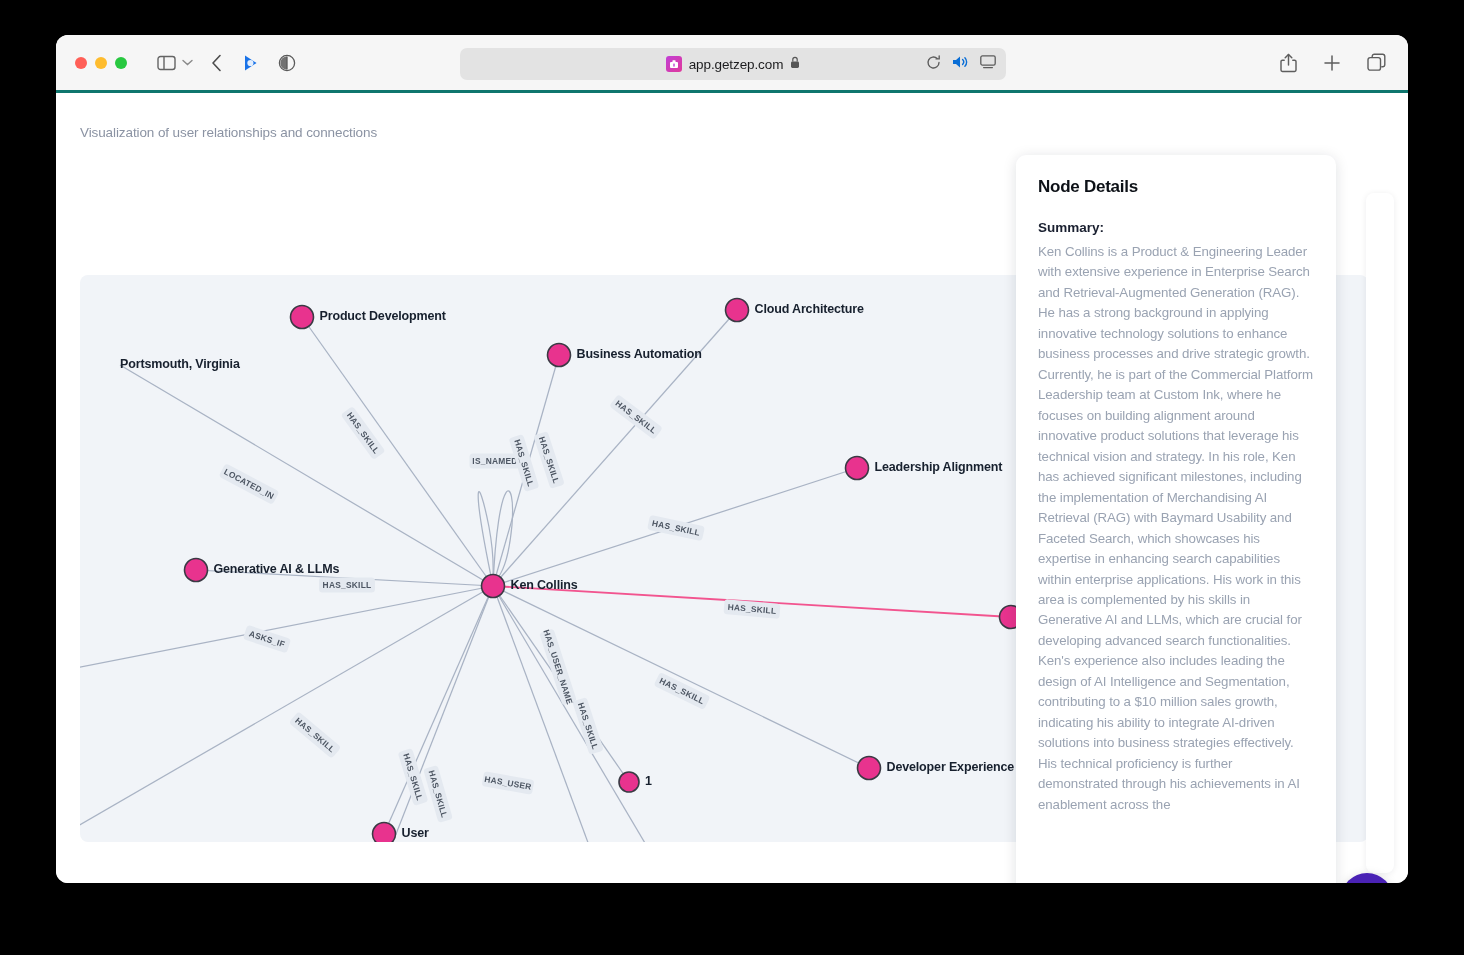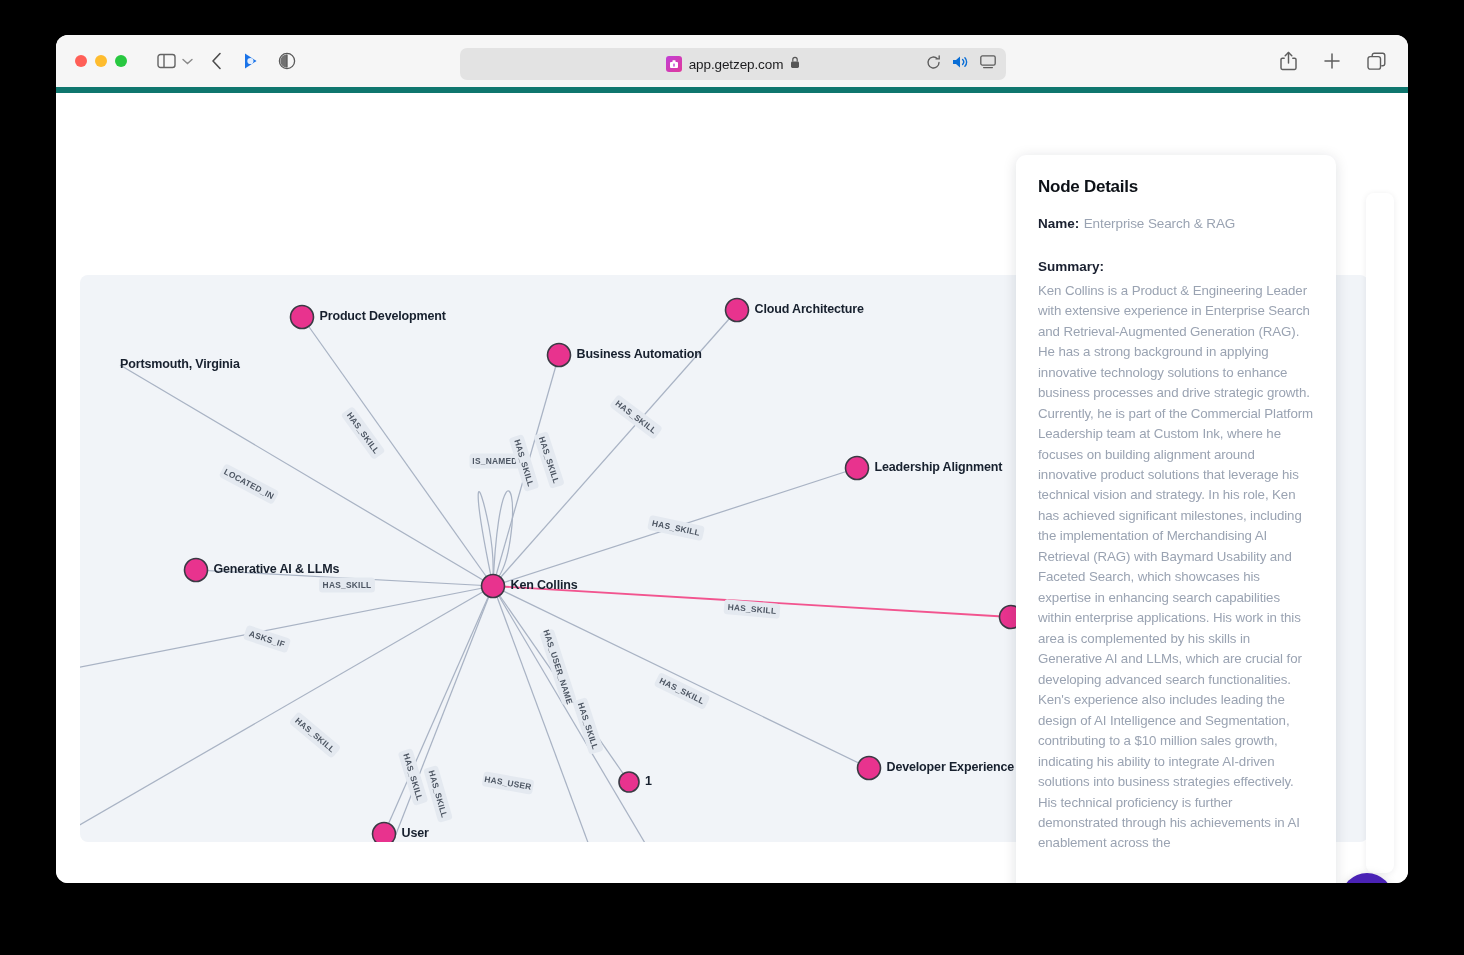--- a/index.html
+++ b/index.html
@@ -23,21 +23,21 @@
     border-radius: 12px;
     overflow: hidden;
     box-shadow: 0 18px 48px rgba(0,0,0,0.45);
   }
 
   
   .toolbar {
     position: relative;
     height: 58px;
     background: #f6f6f6;
-    border-bottom: 6px solid #0f766e;
+    border-bottom: 3px solid #0f766e;
     display: flex;
     align-items: center;
   }
 
   .traffic-lights {
     display: flex;
     gap: 8px;
     margin-left: 19px;
   }
   .light { width: 12px; height: 12px; border-radius: 50%; }
@@ -356,20 +356,21 @@
           <rect x="1" y="4.6" width="12.5" height="12.5" rx="2.2"></rect>
           <path d="M5.2 4.6 V3.4 a2.2 2.2 0 0 1 2.2 -2.2 H15.6 A2.2 2.2 0 0 1 17.8 3.4 V11.6 a2.2 2.2 0 0 1 -2.2 2.2 H14.3"></path>
         </svg>
       </span>
     </div>
   </div>
 
   <div class="page">
 
     <div class="page-header">
+      <div class="page-subtitle">Visualization of user relationships and connections</div>
     </div>
 
     <div class="bg-card-edge"></div>
 
     <div class="graph-canvas">
       <svg class="graph-svg" id="graph-svg" viewBox="0 0 1288 567" preserveAspectRatio="none">
           <g>
             <line x1="413" y1="311" x2="222" y2="42" class="edge-line"></line>
             <line x1="413" y1="311" x2="479" y2="80" class="edge-line"></line>
             <line x1="413" y1="311" x2="657" y2="35" class="edge-line"></line>
@@ -502,24 +503,20 @@
             <g>
               <text x="40" y="90" class="node-label">Portsmouth, Virginia</text>
             </g>
           </g>
         </svg>
     </div>
 
     <div class="details-panel">
       <div class="panel-title">Node Details</div>
 
-      <div class="field-row">
-        <span class="field-label">Name:</span>
-        <span class="field-value">Enterprise Search &amp; RAG</span>
-      </div>
 
 
 
       <div class="summary-label">Summary:</div>
       <div class="summary-text">Ken Collins is a Product &amp; Engineering Leader with extensive experience in Enterprise Search and Retrieval-Augmented Generation (RAG). He has a strong background in applying innovative technology solutions to enhance business processes and drive strategic growth. Currently, he is part of the Commercial Platform Leadership team at Custom Ink, where he focuses on building alignment around innovative product solutions that leverage his technical vision and strategy. In his role, Ken has achieved significant milestones, including the implementation of Merchandising AI Retrieval (RAG) with Baymard Usability and Faceted Search, which showcases his expertise in enhancing search capabilities within enterprise applications. His work in this area is complemented by his skills in Generative AI and LLMs, which are crucial for developing advanced search functionalities. Ken's experience also includes leading the design of AI Intelligence and Segmentation, contributing to a $10 million sales growth, indicating his ability to integrate AI-driven solutions into business strategies effectively. His technical proficiency is further demonstrated through his achievements in AI enablement across the</div>
     </div>
 
     <div class="intercom-launcher">
       
     </div>

